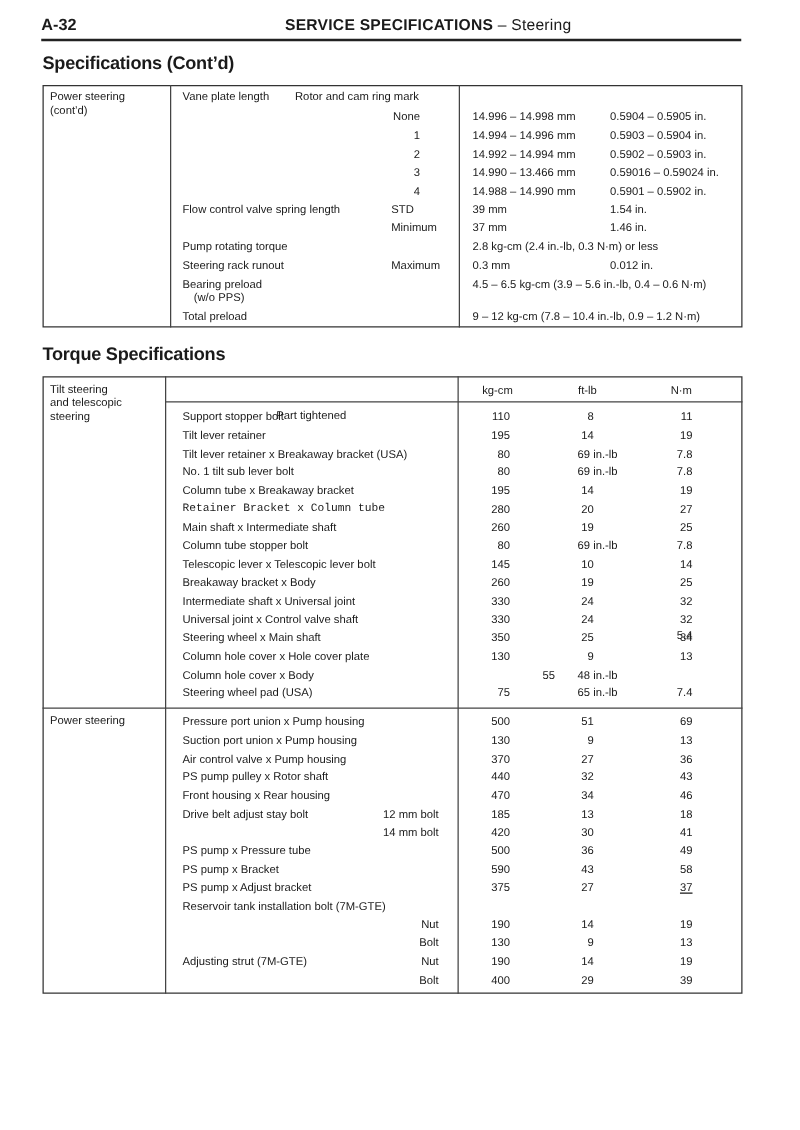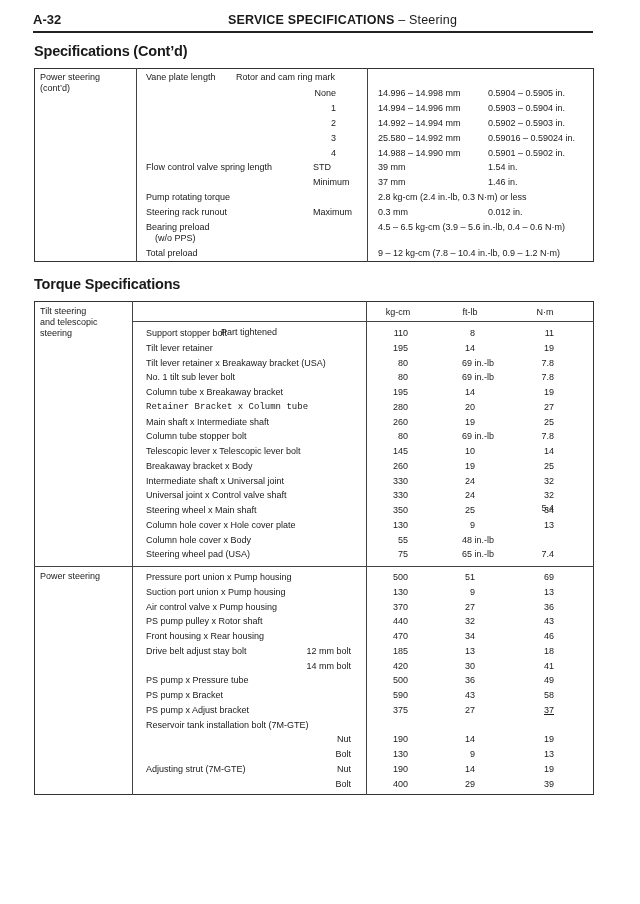--- a/index.html
+++ b/index.html
@@ -52,21 +52,21 @@
     <div class="abs cell r" style="left: 280px; top: 88px; width: 56px;">None</div>
     <div class="abs cell" style="left: 378px; top: 88px;">14.996 – 14.998 mm</div>
     <div class="abs cell" style="left: 488px; top: 88px;">0.5904 – 0.5905 in.</div>
     <div class="abs cell r" style="left: 280px; top: 103px; width: 56px;">1</div>
     <div class="abs cell" style="left: 378px; top: 103px;">14.994 – 14.996 mm</div>
     <div class="abs cell" style="left: 488px; top: 103px;">0.5903 – 0.5904 in.</div>
     <div class="abs cell r" style="left: 280px; top: 118px; width: 56px;">2</div>
     <div class="abs cell" style="left: 378px; top: 118px;">14.992 – 14.994 mm</div>
     <div class="abs cell" style="left: 488px; top: 118px;">0.5902 – 0.5903 in.</div>
     <div class="abs cell r" style="left: 280px; top: 133px; width: 56px;">3</div>
-    <div class="abs cell" style="left: 378px; top: 133px;">25.580 – 14.992 mm</div>
+    <div class="abs cell" style="left: 378px; top: 133px;">14.990 – 13.466 mm</div>
     <div class="abs cell" style="left: 488px; top: 133px;">0.59016 – 0.59024 in.</div>
     <div class="abs cell r" style="left: 280px; top: 148px; width: 56px;">4</div>
     <div class="abs cell" style="left: 378px; top: 148px;">14.988 – 14.990 mm</div>
     <div class="abs cell" style="left: 488px; top: 148px;">0.5901 – 0.5902 in.</div>
   </div>
 
 <div class="abs cell" style="left:146px; top:162px;">Flow control valve spring length</div>
 <div class="abs cell" style="left:313px; top:162px;">STD</div>
 <div class="abs cell" style="left:378px; top:162px;">39 mm</div>
 <div class="abs cell" style="left:488px; top:162px;">1.54 in.</div>
@@ -165,21 +165,21 @@
     <div class="abs cell r" style="left: 520px; top: 490.25px; width: 34px;">32</div>
     <div class="abs cell" style="left: 146px; top: 505px;">Steering wheel  x  Main shaft</div>
     <div class="abs cell r" style="left: 366px; top: 505px; width: 42px;">350</div>
     <div class="abs cell" style="left: 448px; top: 505px; width: 27px; text-align: right;">25</div>
     <div class="abs cell r" style="left: 520px; top: 505px; width: 34px;">34</div>
     <div class="abs cell" style="left: 146px; top: 519.75px;">Column hole cover  x  Hole cover plate</div>
     <div class="abs cell r" style="left: 366px; top: 519.75px; width: 42px;">130</div>
     <div class="abs cell" style="left: 448px; top: 519.75px; width: 27px; text-align: right;">9</div>
     <div class="abs cell r" style="left: 520px; top: 519.75px; width: 34px;">13</div>
     <div class="abs cell" style="left: 146px; top: 534.5px;">Column hole cover  x  Body</div>
-    <div class="abs cell r" style="left: 366px; top: 534.5px; width: 42px;">55</div>
+    <div class="abs cell r" style="left: 366px; top: 534.5px; width: 42px; padding-left: 36px;">55</div>
     <div class="abs cell" style="left: 462px; top: 534.5px; width: auto; text-align: left;">48 in.-lb</div>
     <div class="abs cell r" style="left: 520px; top: 503px; width: 34px;">5.4</div>
     <div class="abs cell" style="left: 146px; top: 549.25px;">Steering wheel pad (USA)</div>
     <div class="abs cell r" style="left: 366px; top: 549.25px; width: 42px;">75</div>
     <div class="abs cell" style="left: 462px; top: 549.25px; width: auto; text-align: left;">65 in.-lb</div>
     <div class="abs cell r" style="left: 520px; top: 549.25px; width: 34px;">7.4</div>
     <div class="abs cell" style="left: 146px; top: 572px;">Pressure port union  x  Pump housing</div>
     <div class="abs cell r" style="left: 270px; top: 572px; width: 81px;"></div>
     <div class="abs cell r" style="left: 366px; top: 572px; width: 42px;">500</div>
     <div class="abs cell" style="left: 448px; top: 572px; width: 27px; text-align: right;">51</div>

